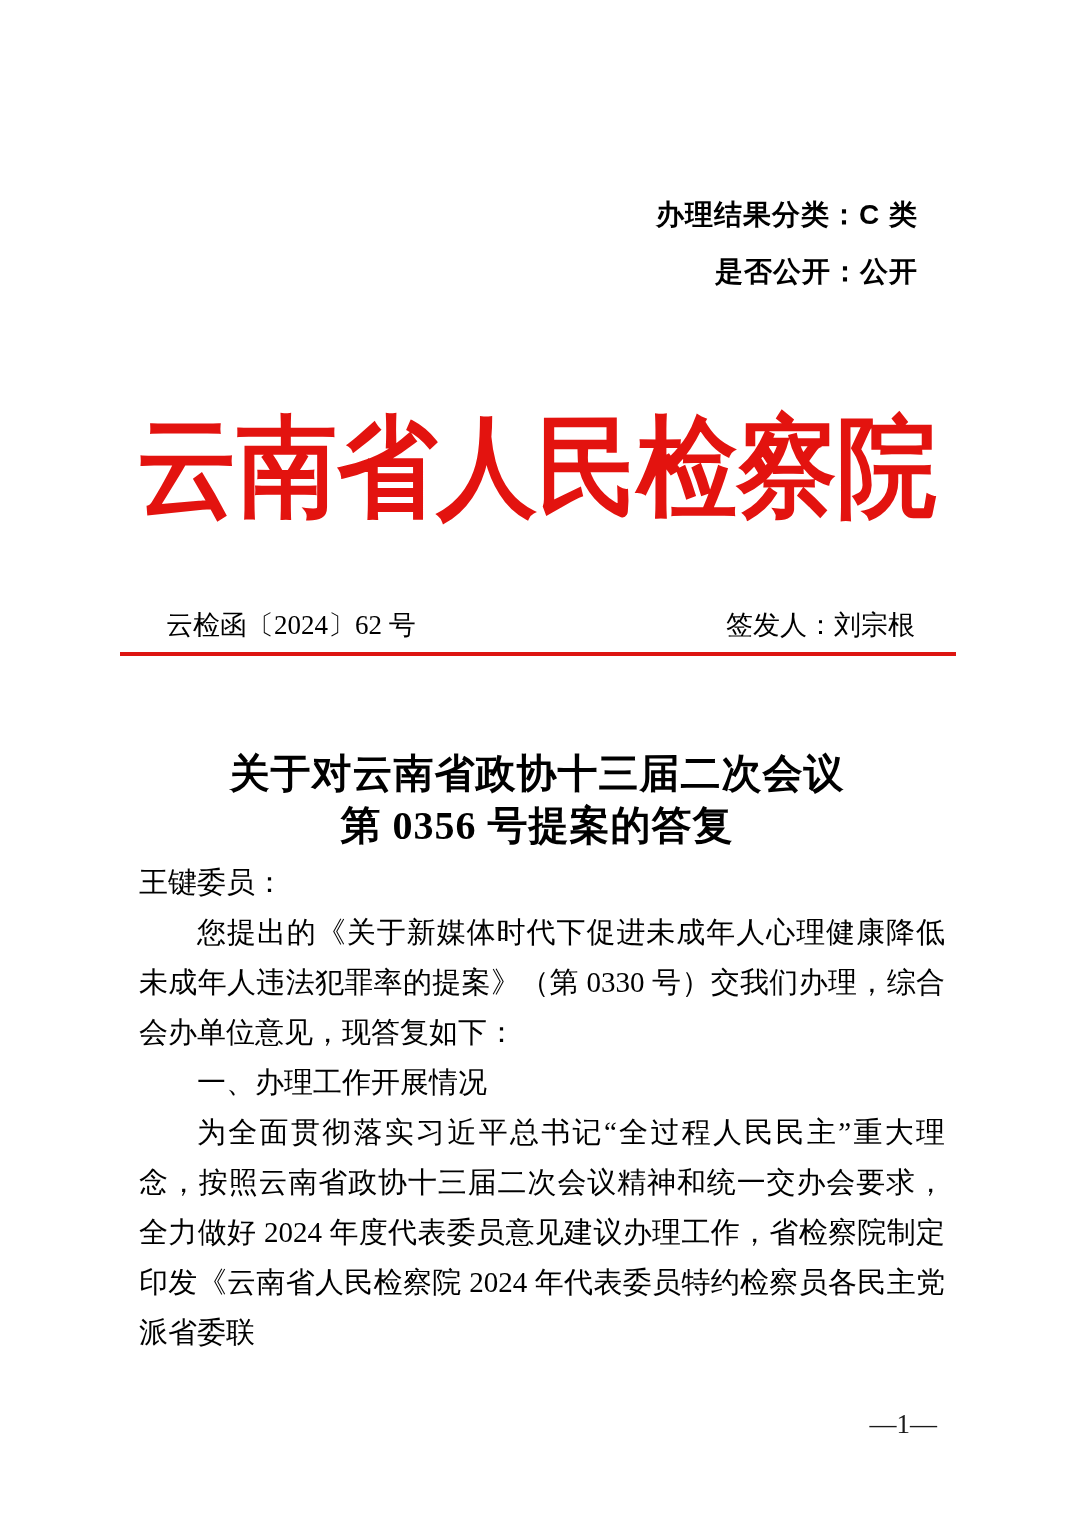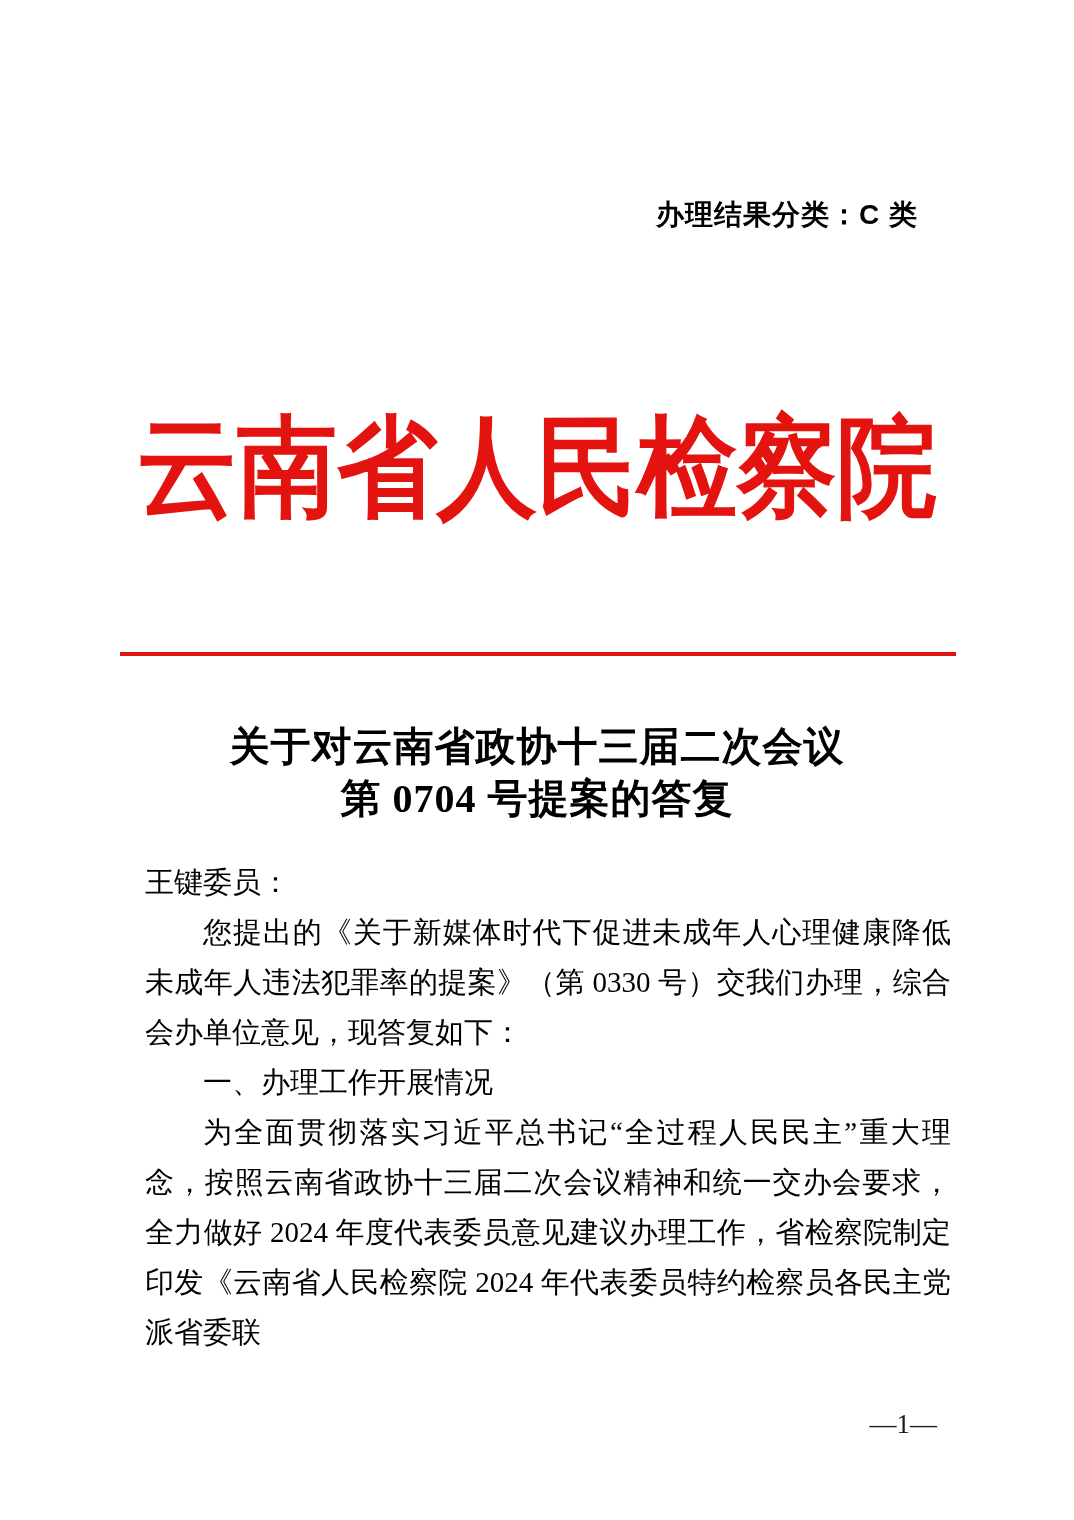--- a/index.html
+++ b/index.html
@@ -60,34 +60,34 @@
     position: absolute;
     top: 652px;
     left: 120px;
     width: 836px;
     height: 4px;
     background: #dd1511;
   }
   
   .doc-title {
     position: absolute;
-    top: 721px;
+    top: 748px;
     left: 0;
     width: 100%;
     text-align: center;
     font-weight: bold;
     font-size: 40px;
     line-height: 52px;
     letter-spacing: 1px;
   }
   
   .doc-body {
     position: absolute;
     top: 857px;
-    left: 145px;
+    left: 139px;
     width: 806px;
     font-size: 29px;
     line-height: 50px;
     text-align: justify;
   }
   .doc-body p {
     margin: 0;
   }
   .para {
     text-indent: 2em;
@@ -108,30 +108,35 @@
     white-space: nowrap;
   }
 </style>
 </head>
 <body>
 
 <div class="page">
 
   <div class="meta-block">
     <div>办理结果分类：C 类</div>
+    <div>是否公开：公开</div>
   </div>
 
   <div class="agency-title">云南省人民检察院</div>
 
+  <div class="docnum-row">
+    <span>云检函〔2024〕62 号</span>
+    <span>签发人：刘宗根</span>
+  </div>
 
   <div class="red-divider"></div>
 
   <div class="doc-title">
     <div>关于对云南省政协十三届二次会议</div>
-    <div>第 0704 号提案的答复</div>
+    <div>第 0356 号提案的答复</div>
   </div>
 
   <div class="doc-body">
     <p class="salutation">王键委员：</p>
     <p class="para">您提出的《关于新媒体时代下促进未成年人心理健康降低未成年人违法犯罪率的提案》（第 0330 号）交我们办理，综合会办单位意见，现答复如下：</p>
     <p class="sec-heading">一、办理工作开展情况</p>
     <p class="para">为全面贯彻落实习近平总书记“全过程人民民主”重大理念，按照云南省政协十三届二次会议精神和统一交办会要求，全力做好 2024 年度代表委员意见建议办理工作，省检察院制定印发《云南省人民检察院 2024 年代表委员特约检察员各民主党派省委联</p>
   </div>
 
   <div class="page-number">—1—</div>

